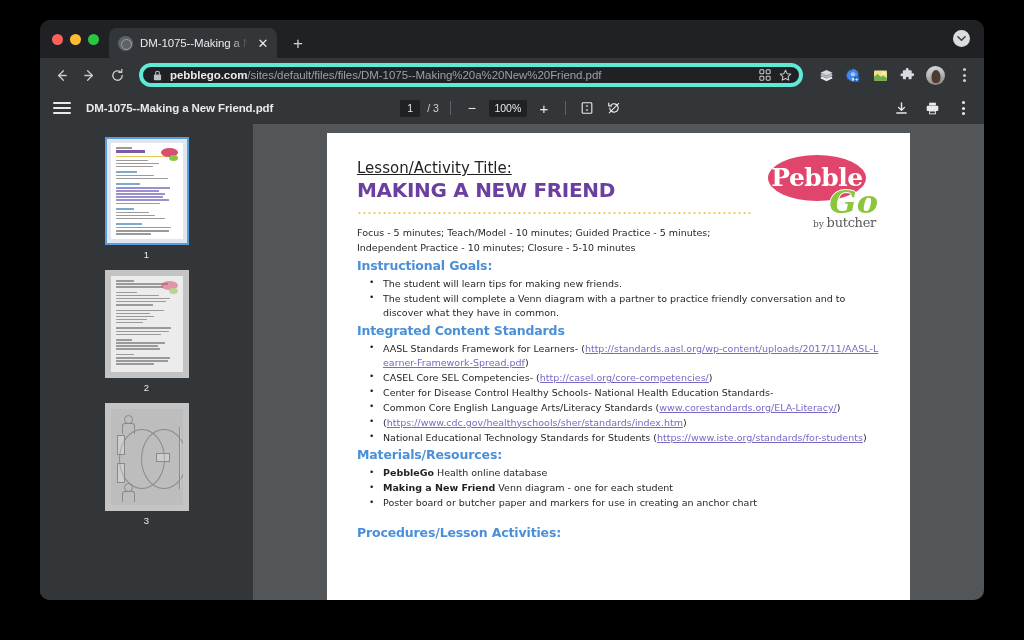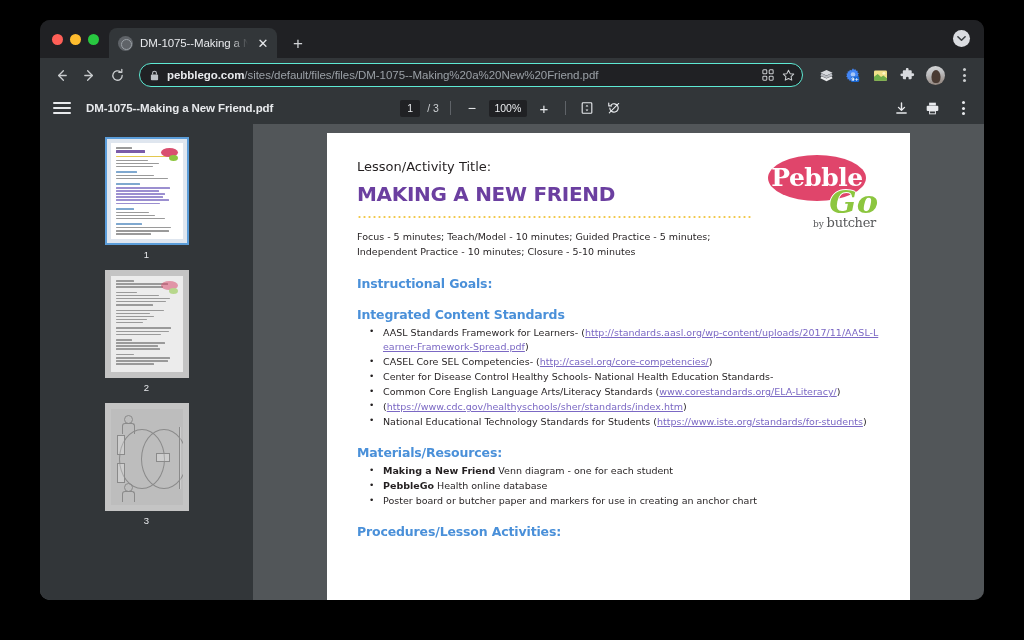--- a/index.html
+++ b/index.html
@@ -109,21 +109,21 @@
     display: flex; align-items: center; justify-content: center;
     color: #c9ccce;
     flex: 0 0 auto;
   }
   .navbtn svg { display: block; }
 
   #omnibox {
     flex: 1 1 auto;
     height: 24px;
     background: #202124;
-    border: 1px solid #5eead4;
+    border: 4px solid #5eead4;
     border-radius: 13px;
     margin: 0 6px 0 7px;
     display: flex;
     align-items: center;
     padding: 0 4px 0 10px;
     min-width: 0;
   }
   #omnibox .lock { color: #bdc1c6; margin-right: 8px; display:flex; }
   #urltext {
     font-size: 11.5px;
@@ -288,36 +288,36 @@
   #page {
     width: 583px;
     background: #fff;
     padding: 26px 30px 0 30px;
     position: relative;
     flex: 0 0 auto;
   }
 
   
   #page { font-family: "DejaVu Sans", "Liberation Sans", sans-serif; color: #231f20; }
-  .lessonlabel { font-size: 13px; color: #231f20; margin-bottom: 10px; }
+  .lessonlabel { font-size: 15px; color: #231f20; margin-bottom: 3px; text-decoration: underline; }
   .doctitle {
     font-size: 20px; font-weight: 700; color: #6b3fa0;
     letter-spacing: -0.3px; line-height: 1.05;
   }
   .dotrule {
     height: 2px; margin: 11px 0 11px 0; width: 396px;
     background-image: radial-gradient(circle, #f2c94c 0 1px, transparent 1.2px);
     background-size: 5px 2px;
     background-repeat: repeat-x;
   }
   .meta { font-size: 9.5px; line-height: 1.62; color: #231f20; }
   .meta b { font-weight: 700; }
   h2.sec {
     font-size: 12.5px; font-weight: 700; color: #4a90d9;
-    margin: 16px 0 4px 0; letter-spacing: -0.15px;
+    margin: 2px 0 4px 0; letter-spacing: -0.15px;
   }
   ul.b { list-style: none; margin: 0 0 0 6px; }
   ul.b > li {
     font-size: 9.5px; line-height: 1.52; color: #231f20;
     padding-left: 20px; position: relative; margin-bottom: 0.5px;
   }
   ul.b > li::before {
     content: "•"; position: absolute; left: 6px; top: -0.5px;
     color: #231f20; font-size: 9px;
   }
@@ -622,35 +622,39 @@
           <div class="lessonlabel">Lesson/Activity Title:</div>
           <div class="doctitle">MAKING A NEW FRIEND</div>
           <div class="dotrule"></div>
 
           <div class="meta">
             <div>Focus - 5 minutes; Teach/Model - 10 minutes; Guided Practice - 5 minutes;</div>
             <div>Independent Practice - 10 minutes; Closure - 5-10 minutes</div>
           </div>
 
           <h2 class="sec">Instructional Goals:</h2>
+          <ul class="b">
+            <li>The student will learn tips for making new friends.</li>
+            <li>The student will complete a Venn diagram with a partner to practice friendly conversation and to discover what they have in common.</li>
+          </ul>
 
           <h2 class="sec">Integrated Content Standards</h2>
           <ul class="b">
             <li><span>AASL Standards Framework for Learners- (</span><a class="l">http://standards.aasl.org/wp-content/uploads/2017/11/AASL-Learner-Framework-Spread.pdf</a><span>)</span></li>
             <li><span>CASEL Core SEL Competencies- (</span><a class="l">http://casel.org/core-competencies/</a><span>)</span></li>
             <li><span>Center for Disease Control Healthy Schools- National Health Education Standards-</span></li>
             <li><span>Common Core English Language Arts/Literacy Standards (</span><a class="l">www.corestandards.org/ELA-Literacy/</a><span>)</span></li>
             <li><span>(</span><a class="l">https://www.cdc.gov/healthyschools/sher/standards/index.htm</a><span>)</span></li>
             <li><span>National Educational Technology Standards for Students (</span><a class="l">https://www.iste.org/standards/for-students</a><span>)</span></li>
           </ul>
 
           <h2 class="sec">Materials/Resources:</h2>
           <ul class="b">
+            <li><b>PebbleGo</b><span> Health online database</span></li>
             <li><b>Making a New Friend</b><span> Venn diagram - one for each student</span></li>
-            <li><b>PebbleGo</b><span> Health online database</span></li>
             <li><span>Poster board or butcher paper and markers for use in creating an anchor chart</span></li>
           </ul>
 
           <h2 class="sec" style="margin-top:15px;">Procedures/Lesson Activities:</h2>
 
         </div>
       </div>
 
     </div>
   </div>

